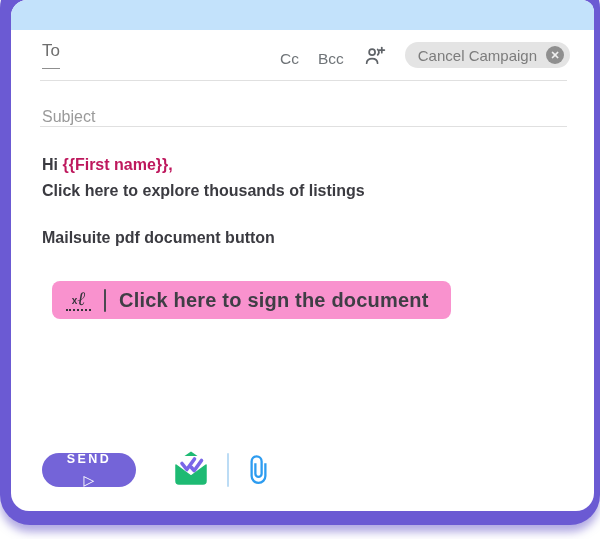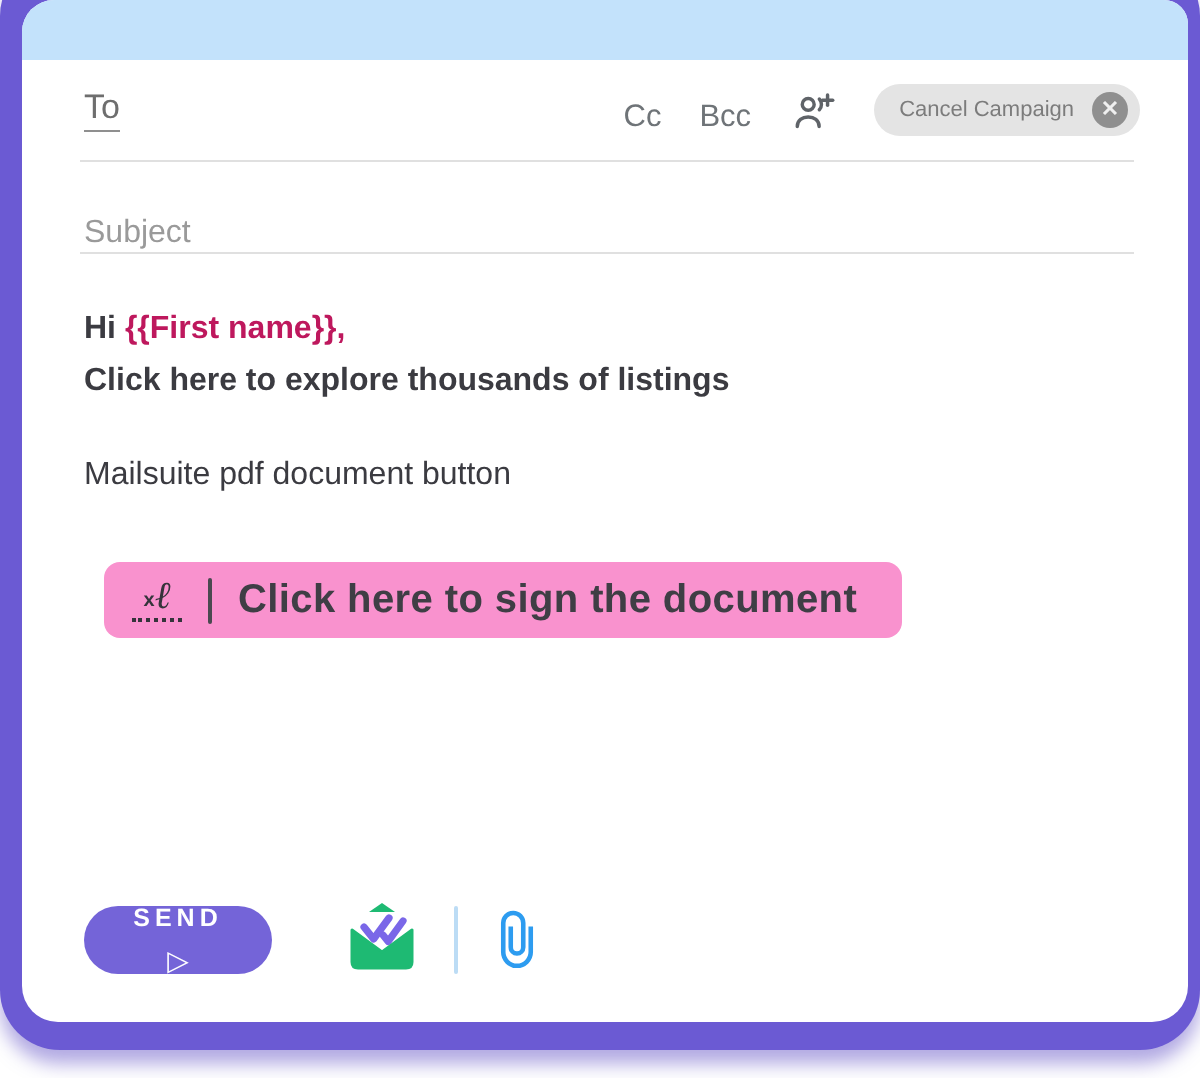--- a/index.html
+++ b/index.html
@@ -8,39 +8,39 @@
 
   .frame{position:absolute;left:0;top:-22px;width:600px;height:547px;
     background:#6b5ad3;border-radius:30px;
     box-shadow:0 7px 9px rgba(101,85,200,.5);}
   .card{position:absolute;left:11px;top:22px;right:6px;bottom:14px;
     background:#ffffff;border-radius:16px 12px 18px 18px;overflow:hidden;}
 
   .header-band{height:30px;background:#c3e2fb;}
 
   .to-row{display:flex;align-items:center;height:50px;padding:0 24px 0 31px;}
-  .to-label{font-size:17px;color:#6e6e6e;border-bottom:1px solid #8f8f8f;padding-bottom:1px;cursor:text;}
+  .to-label{font-size:17px;color:#6e6e6e;border-bottom:1px solid #8f8f8f;padding-bottom:7px;cursor:text;}
   .to-right{margin-left:auto;display:flex;align-items:flex-end;gap:19px;}
   .cc,.bcc{font-size:15.5px;color:#6f7478;cursor:pointer;}
   .person-add{width:23px;height:23px;display:block;}
   .pill{display:flex;align-items:center;gap:9px;background:#e4e4e4;border-radius:15px;
     padding:4px 6px 4px 13px;cursor:pointer;}
-  .pill-text{font-size:11px;color:#7c7c7c;}
+  .pill-text{font-size:15px;color:#7c7c7c;}
   .pill-x{width:18px;height:18px;border-radius:50%;background:#8f8f8f;color:#efefef;
     font-size:11px;line-height:18px;text-align:center;font-weight:700;}
 
   .divider{height:1px;background:#e0e0e0;margin:0 27px 0 29px;}
 
   .subject-row{display:flex;align-items:flex-end;height:45px;padding:0 24px 0 31px;}
   .subject-label{font-size:16px;color:#9a9a9a;cursor:text;}
 
   .body-area{padding:25px 24px 0 31px;color:#3b3b41;}
   .greeting{font-size:16px;line-height:26px;font-weight:600;margin:0;}
   .merge-tag{color:#be185d;font-weight:700;}
-  .para{font-size:16px;line-height:26px;font-weight:400;margin:21px 0 0 0;}
+  .para{font-size:16px;line-height:26px;font-weight:700;margin:21px 0 0 0;}
   .closing{font-size:15.5px;line-height:26px;margin:31px 0 0 0;font-weight:400;}
 
   .sign-btn{display:inline-flex;align-items:center;margin:30px 0 0 10px;height:38px;
     background:#f992ce;border:none;border-radius:8px;padding:0 22px 0 14px;gap:13px;cursor:pointer;}
   .sig-icon{display:flex;flex-direction:column;align-items:center;line-height:1;}
   .sig-row{display:flex;align-items:flex-end;color:#35343b;}
   .sig-x{font-size:10px;font-weight:700;margin-bottom:1px;}
   .sig-script{font-family:"DejaVu Serif", serif;font-style:italic;font-size:19px;line-height:17px;}
   .sig-dots{width:25px;border-bottom:2px dotted #35343b;margin-top:2px;}
   .sign-sep{width:2px;height:23px;background:#4a4950;border-radius:1px;}

